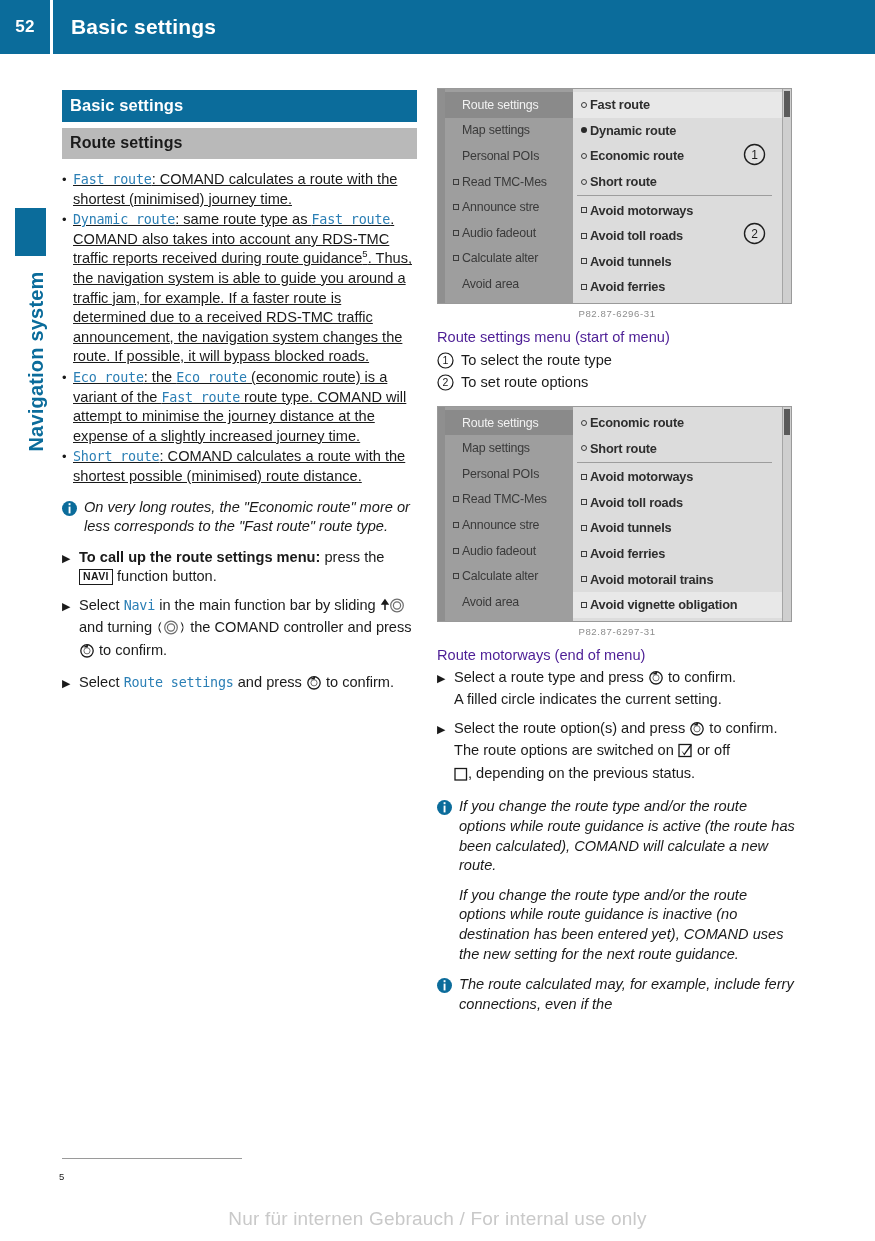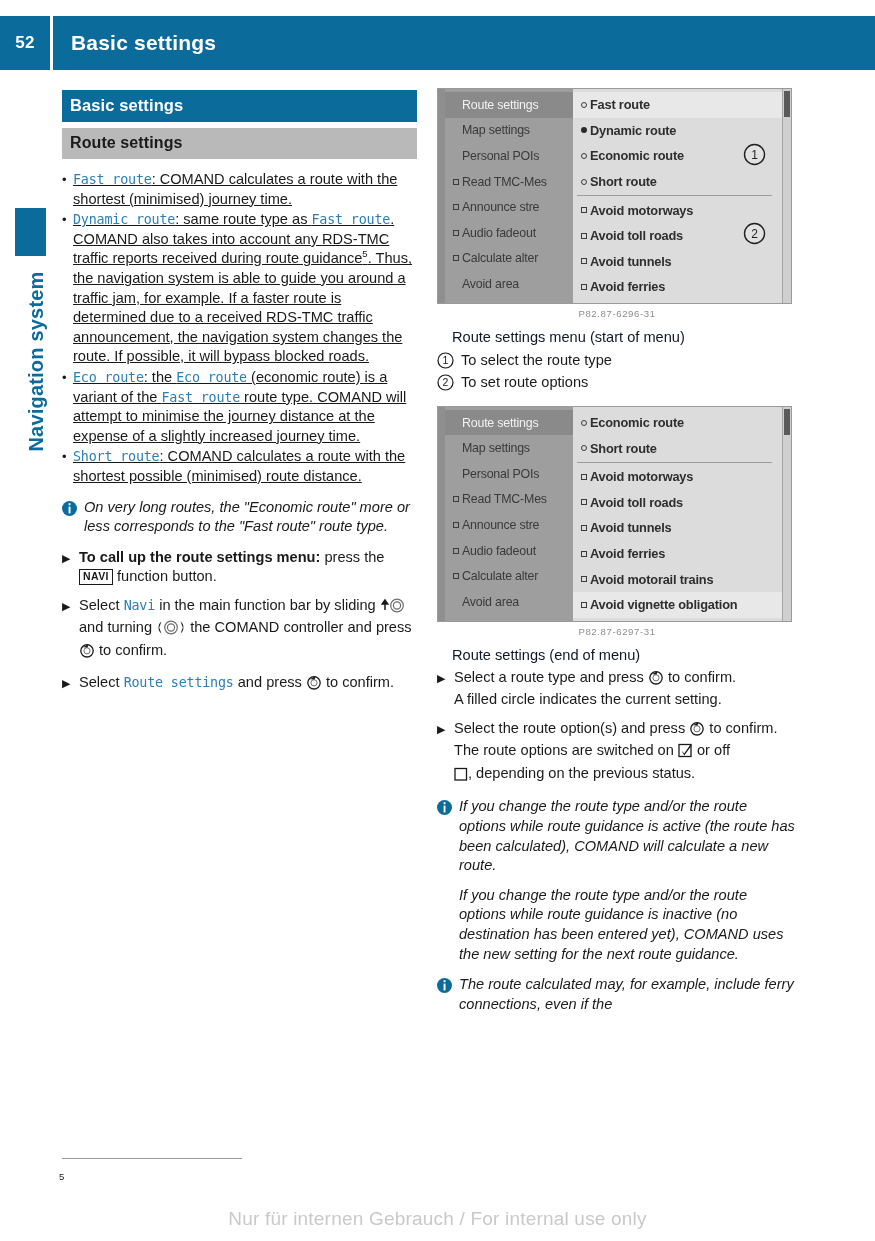--- a/index.html
+++ b/index.html
@@ -10,21 +10,21 @@
     background: #ffffff;
     font-family: "Liberation Sans", sans-serif;
     color: #1a1a1a;
     position: relative;
     overflow: hidden;
   }
 
   
   .page-header {
     position: absolute;
-    left: 0; top: 16px;
+    left: 0; top: 0;
     width: 875px; height: 54px;
     background: #0b6c9b;
     display: flex;
     align-items: center;
   }
   .page-number {
     width: 50px;
     text-align: center;
     color: #ffffff;
     font-size: 17px;
@@ -299,22 +299,22 @@
     text-align: center;
     font-size: 9.6px;
     color: #8d8d8d;
     letter-spacing: 0.6px;
     margin-top: 4px;
     font-family: "Liberation Sans", sans-serif;
   }
   .fig-caption {
     font-size: 14.6px;
     line-height: 20px;
-    color: #0f172a;
-    margin: 8px 0 3px 15px;
+    color: #4c1d95;
+    margin: 8px 0 3px 0;
   }
 
   
   .footnote-rule {
     position: absolute;
     left: 62px; top: 1158px;
     width: 180px; height: 1px;
     background: #9a9a9a;
   }
   .footnote {
@@ -679,21 +679,21 @@
             <span>Avoid vignette obligation</span>
           </div>
       </div>
       <div class="shot-scroll">
         <div class="thumb" style="top:2px; height:26px;"></div>
       </div>
     </div>
     <div class="fig-code">P82.87-6297-31</div>
   </div>
 
-  <div class="fig-caption">Route settings (end of menu)</div>
+  <div class="fig-caption">Route motorways (end of menu)</div>
 
   <div class="step-item">
     <div class="step-mark">▶</div>
     <div class="step-body">
       <span>Select a route type and press</span><span>&nbsp;</span><span class="glyph"><svg width="16" height="15" viewBox="0 0 16 15">
             <circle cx="8" cy="7.8" r="6.2" fill="none" stroke="#1a1a1a" stroke-width="1.3"></circle>
             <circle cx="8" cy="7.8" r="3.1" fill="none" stroke="#6e6e6e" stroke-width="1"></circle>
             <path d="M4.0 4.2 L9.6 1.0 L8.6 4.6 Z" fill="#1a1a1a"></path>
           </svg></span><span>&nbsp;</span><span>to confirm.</span><br><span>A filled circle indicates the current setting.</span>
     </div>

